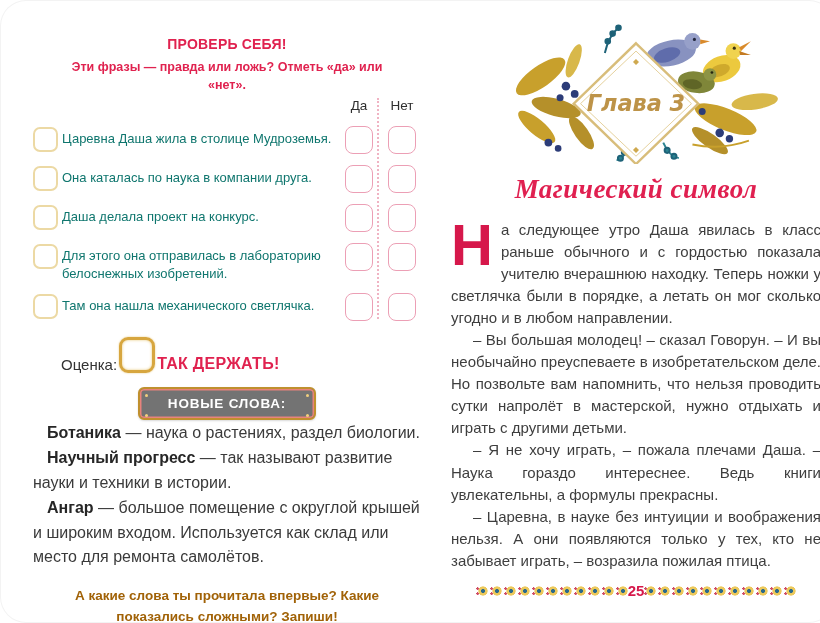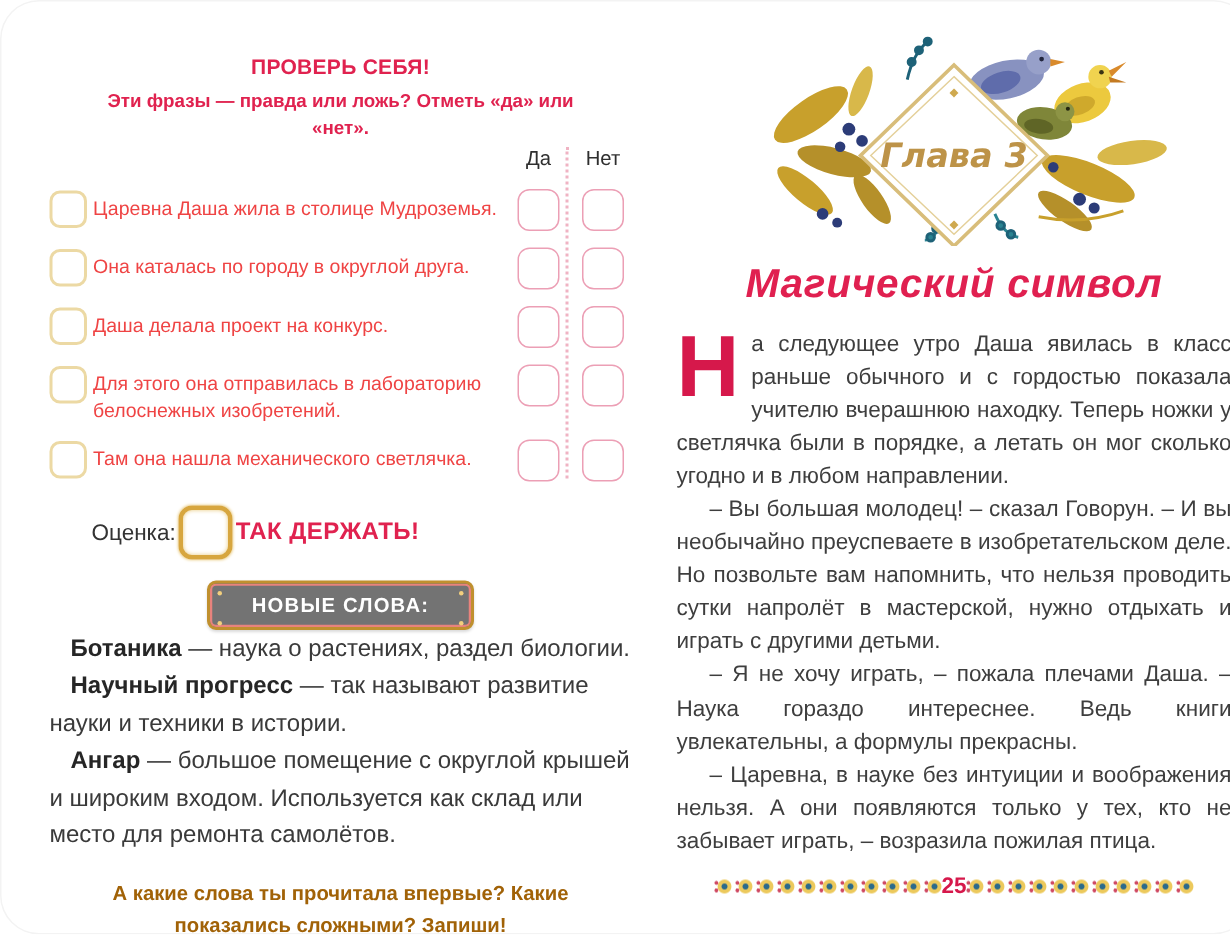--- a/index.html
+++ b/index.html
@@ -11,42 +11,42 @@
   .quiz-title{text-align:center;color:#e0224f;font-weight:bold;font-size:14px;letter-spacing:.2px;}
   .quiz-subtitle{text-align:center;color:#e0224f;font-weight:bold;font-size:12.5px;line-height:1.45;
                  max-width:330px;margin:6px auto 0;}
   .quiz-wrap{position:relative;margin-top:4px;}
   .quiz-sep{position:absolute;top:0;bottom:2px;right:42px;border-left:2px dotted #f0b3c3;}
   .quiz-grid{display:grid;grid-template-columns:24px 1fr 38px 38px;column-gap:5px;row-gap:11px;align-items:start;}
   .hdr{font-size:13.5px;color:#2f2f2f;text-align:center;padding-bottom:2px;}
   .cb-gold{width:21px;height:21px;border:2px solid #ecd9a4;border-radius:7px;display:inline-block;margin-top:1px;}
   .cb-cell{display:flex;justify-content:center;}
   .cb-pink{width:26px;height:26px;border:1.5px solid #ec9fb5;border-radius:8px;display:inline-block;}
-  .q-text{font-size:13px;color:#ef4444;line-height:1.35;padding-top:4px;}
-  .score-row{display:flex;align-items:center;gap:2px;margin:16px 0 0 28px;}
+  .q-text{font-size:13px;color:#0f766e;line-height:1.35;padding-top:4px;}
+  .score-row{display:flex;align-items:flex-end;gap:2px;margin:16px 0 0 28px;}
   .score-label{font-size:15px;color:#333;}
   .score-box{width:30px;height:30px;border:3px solid #d7a63f;border-radius:9px;
              box-shadow:inset 0 0 3px #e8c87a, 0 0 2px #e8c87a;}
   .score-praise{color:#e0224f;font-weight:bold;font-size:16px;letter-spacing:.3px;}
   .banner{margin:14px auto 0;width:fit-content;background:#737373;border:2px solid #c0902e;border-radius:6px;
           padding:7px 28px;color:#fff;font-size:13.5px;font-weight:bold;letter-spacing:.8px;
           box-shadow:inset 0 0 0 1.5px #e8837d, 0 1px 2px rgba(0,0,0,.15);position:relative;}
   .banner::before,.banner::after{content:"";position:absolute;width:3px;height:3px;border-radius:50%;background:#f2cf7d;}
   .banner::before{left:5px;top:5px;box-shadow:0 20px 0 #f2cf7d;}
   .banner::after{right:5px;top:5px;box-shadow:0 20px 0 #f2cf7d;}
   .defs{margin-top:1px;font-size:16px;color:#3a3a3a;line-height:1.55;}
   .defs p{margin:0;text-indent:14px;}
   .defs .term{font-weight:bold;color:#262626;}
   .write-prompt{margin-top:16px;text-align:center;color:#a16207;font-weight:bold;font-size:13.5px;line-height:1.55;
                 max-width:330px;margin-left:auto;margin-right:auto;}
   
   .page-right{width:410px;box-sizing:border-box;padding:18px 14px 10px 26px;display:flex;flex-direction:column;}
   .vignette{display:flex;justify-content:center;}
   .chapter-title{text-align:center;color:#e02050;font-weight:bold;font-style:italic;font-size:27px;
-                 font-family:Liberation Sans, sans-serif;margin:10px 0 14px;letter-spacing:.5px;}
+                 font-family:Liberation Serif, serif;margin:10px 0 14px;letter-spacing:.5px;}
   .story{font-size:15px;color:#3e3e3e;line-height:1.47;text-align:justify;}
   .story p{margin:0;}
   .story p.indent{text-indent:22px;}
   .dropcap{float:left;color:#d6184b;font-weight:bold;font-size:58px;line-height:44px;padding:4px 8px 0 0;}
   .footer{margin-top:auto;display:flex;align-items:center;justify-content:center;gap:0;padding-bottom:14px;}
   .ornament-strip{width:152px;height:12px;background-repeat:repeat-x;background-size:14px 12px;background-image:
       radial-gradient(circle at 7px 6px,  #2a6a8c 1.7px, rgba(0,0,0,0) 2.3px),
       radial-gradient(circle at 1.6px 3.6px, #cf4a63 1.1px, rgba(0,0,0,0) 1.5px),
       radial-gradient(circle at 1.6px 8.6px, #cf4a63 1.1px, rgba(0,0,0,0) 1.5px),
       radial-gradient(circle at 7px 6px,  #ecc95c 4.3px, rgba(0,0,0,0) 4.9px);}
@@ -72,21 +72,21 @@
         <span class="cb-gold"></span>
         <span class="q-text">Царевна Даша жила в столице Мудроземья.</span>
         <span class="cb-cell">
             <span class="cb-pink"></span>
           </span>
         <span class="cb-cell">
             <span class="cb-pink"></span>
           </span>
 
         <span class="cb-gold"></span>
-        <span class="q-text">Она каталась по городу в округлой друга.</span>
+        <span class="q-text">Она каталась по наука в компании друга.</span>
         <span class="cb-cell">
             <span class="cb-pink"></span>
           </span>
         <span class="cb-cell">
             <span class="cb-pink"></span>
           </span>
 
         <span class="cb-gold"></span>
         <span class="q-text">Даша делала проект на конкурс.</span>
         <span class="cb-cell">

